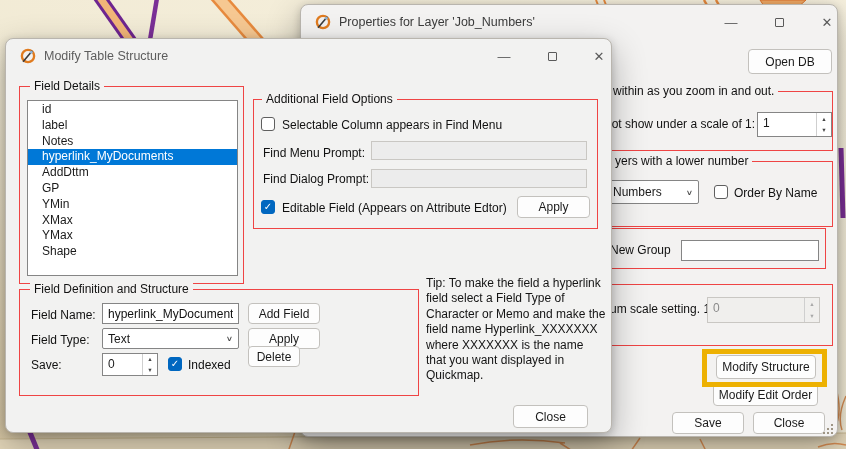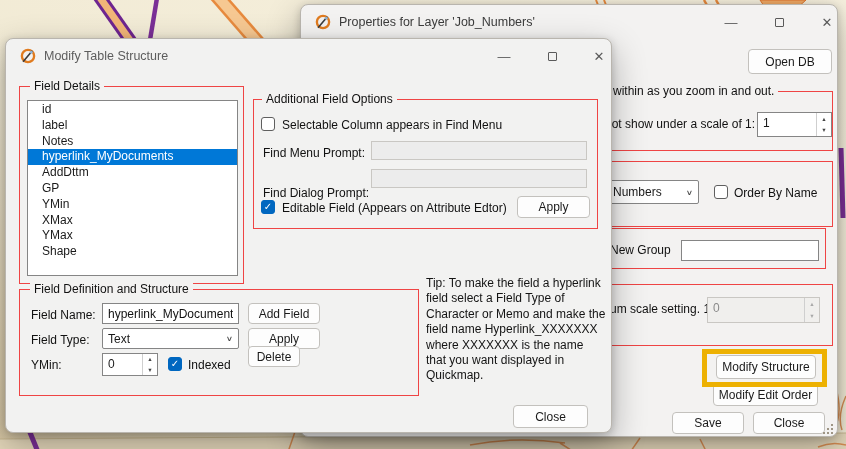--- a/index.html
+++ b/index.html
@@ -107,20 +107,21 @@
       <div class="spin" style="left:200px;top:20px;width:75px;height:25px;">
         <span class="val">1</span>
         <span class="arrows">
           <span>▲</span>
           <span>▼</span>
         </span>
       </div>
     </div>
 
     <div class="groupbox" style="left:255px;top:156px;width:277px;height:66px;">
+      <span class="gb-label" style="left:54px;">yers with a lower number</span>
       <div class="combo" style="left:50px;top:18px;width:92px;height:24px;">
         <span>Numbers</span>
         <span class="chev">∨</span>
       </div>
       <span class="chk" style="left:157px;top:23px;"></span>
       <span class="lbl" style="left:177px;top:24px;">Order By Name</span>
     </div>
 
     <div class="groupbox" style="left:255px;top:223px;width:270px;height:41px;">
       <span class="lbl" style="left:53px;top:14px;">New Group</span>
@@ -179,41 +180,41 @@
         <div class="listitem">Shape</div>
       </div>
     </div>
 
     <div class="groupbox" style="left:247px;top:60px;width:345px;height:130px;">
       <span class="gb-label" style="left:8px;">Additional Field Options</span>
       <span class="chk" style="left:7px;top:17px;"></span>
       <span class="lbl" style="left:28px;top:18px;">Selectable Column appears in Find Menu</span>
       <span class="lbl" style="left:9px;top:46px;">Find Menu Prompt:</span>
       <input class="textbox disabled" style="left: 117px; top: 41px; width: 216px; height: 19px;" value="">
-      <span class="lbl" style="left:9px;top:86px;">Find Dialog Prompt:</span>
+      <span class="lbl" style="left:9px;top:72px;">Find Dialog Prompt:</span>
       <input class="textbox disabled" style="left: 117px; top: 69px; width: 216px; height: 19px;" value="">
       <span class="chk checked" style="left:7px;top:100px;">
         <span>✓</span>
       </span>
       <span class="lbl" style="left:28px;top:101px;">Editable Field (Appears on Attribute Edtor)</span>
       <div class="btn" style="left:263px;top:96px;width:73px;height:22px;">Apply</div>
     </div>
 
     <div class="groupbox" style="left:13px;top:250px;width:400px;height:107px;">
       <span class="gb-label" style="left:10px;">Field Definition and Structure</span>
       <span class="lbl" style="left:11px;top:18px;">Field Name:</span>
       <input class="textbox" style="left: 82px; top: 13px; width: 137px; height: 21px;" value="hyperlink_MyDocuments">
       <div class="btn" style="left:228px;top:13px;width:72px;height:21px;">Add Field</div>
       <span class="lbl" style="left:11px;top:43px;">Field Type:</span>
       <div class="combo" style="left:82px;top:38px;width:137px;height:21px;">
         <span>Text</span>
         <span class="chev">∨</span>
       </div>
       <div class="btn" style="left:228px;top:38px;width:72px;height:21px;">Apply</div>
-      <span class="lbl" style="left:11px;top:68px;">YMin:</span>
+      <span class="lbl" style="left:11px;top:68px;">Save:</span>
       <div class="spin" style="left:82px;top:63px;width:56px;height:23px;">
         <span class="val">0</span>
         <span class="arrows">
           <span>▲</span>
           <span>▼</span>
         </span>
       </div>
       <span class="chk checked" style="left:148px;top:67px;">
         <span>✓</span>
       </span>

